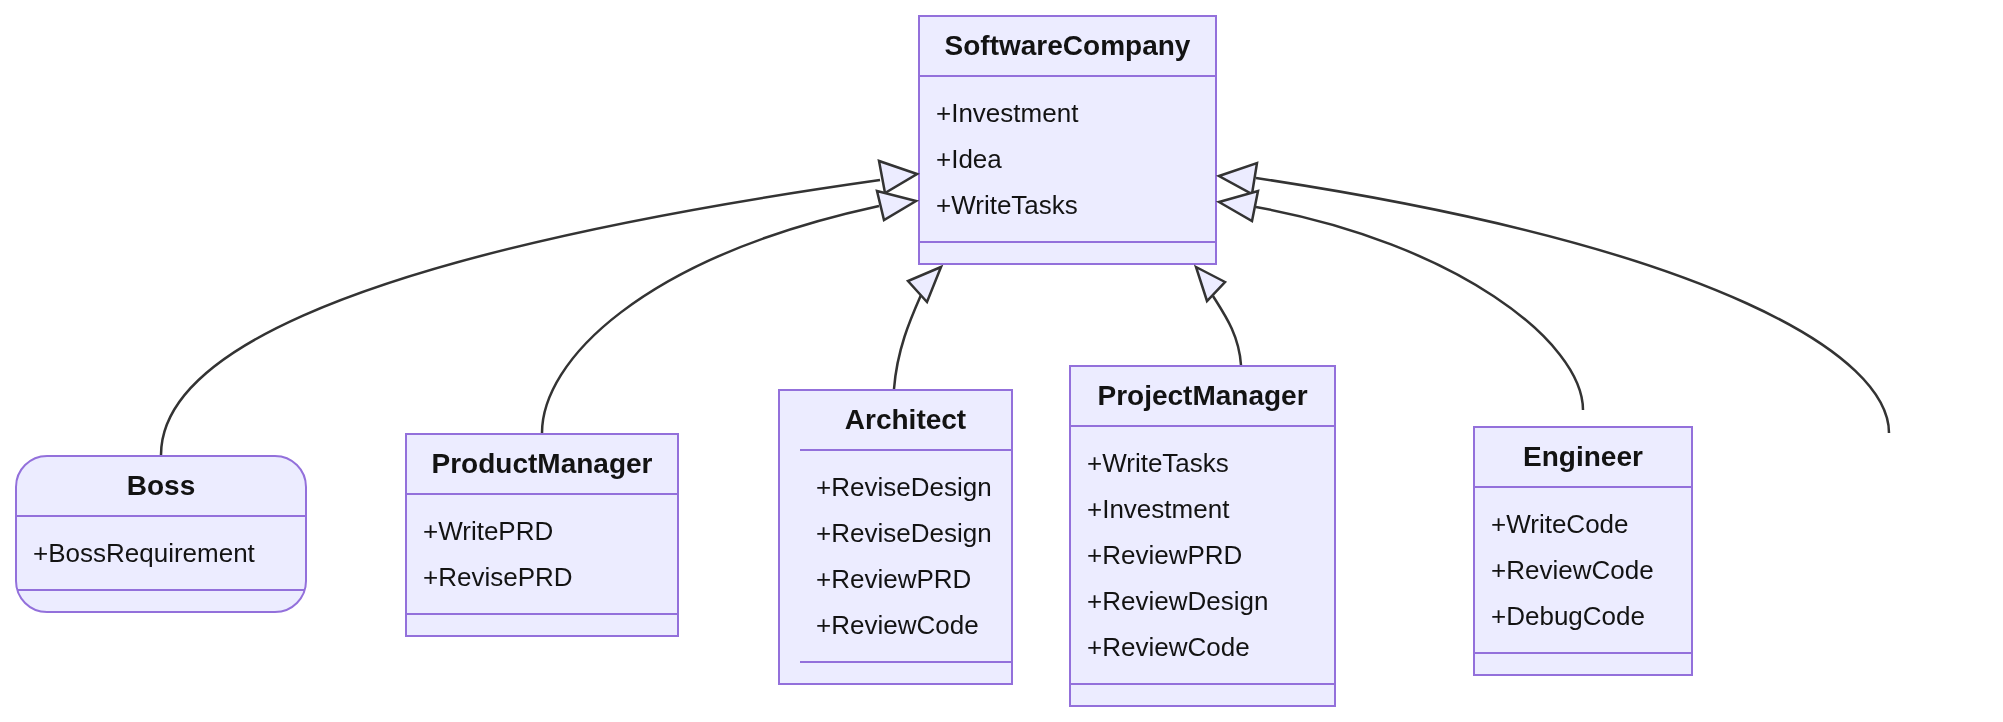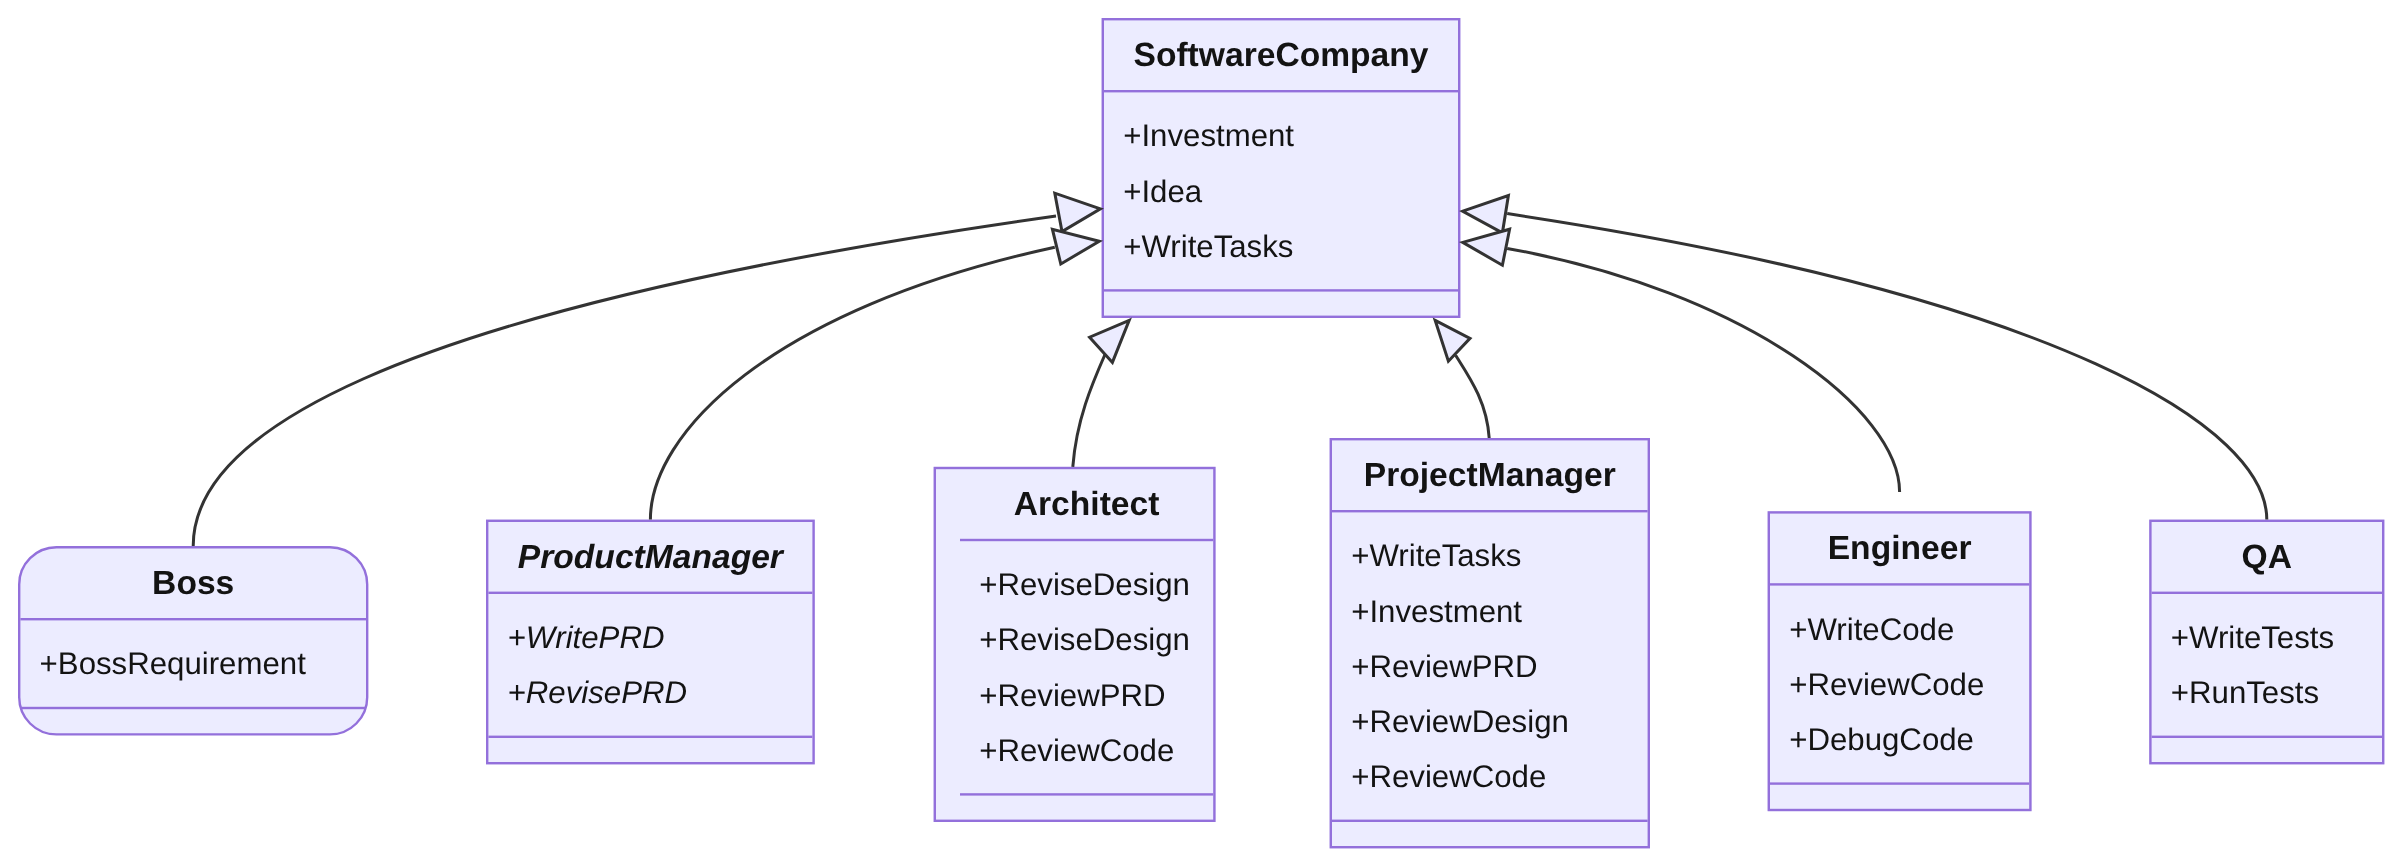--- a/index.html
+++ b/index.html
@@ -53,23 +53,23 @@
     line-height: 46px;
     white-space: nowrap;
   }
   .class-methods {
     box-sizing: border-box;
     height: 20px;
   }
   
   #node-softwarecompany { left: 918px;  top: 15px;  width: 299px; }
   #node-boss            { left: 15px;   top: 455px; width: 292px; border-radius: 32px; }
-  #node-productmanager  { left: 405px;  top: 433px; width: 274px; font-style: italic; }
+  #node-productmanager  { left: 405px;  top: 433px; width: 274px; }
   #node-architect       { left: 778px;  top: 389px; width: 235px; padding-left: 20px; }
-  #node-projectmanager  { left: 1108px; top: 365px; width: 267px; }
+  #node-projectmanager  { left: 1069px; top: 365px; width: 267px; }
   #node-engineer        { left: 1473px; top: 410px; width: 220px; margin-top: 16px; }
   #node-qa              { left: 1791px; top: 433px; width: 196px; }
 </style>
 </head>
 <body>
 
 <div class="canvas">
 
   <svg class="edges-layer" viewBox="0 0 2003 722" xmlns="http://www.w3.org/2000/svg">
     <g fill="none" stroke="#333333" stroke-width="2.5">
@@ -143,22 +143,14 @@
   <div class="class-node" id="node-engineer">
     <div class="class-title">Engineer</div>
     <div class="class-attrs">
       <div class="class-attr">+WriteCode</div>
       <div class="class-attr">+ReviewCode</div>
       <div class="class-attr">+DebugCode</div>
     </div>
     <div class="class-methods"></div>
   </div>
 
-  <div class="class-node" id="node-qa">
-    <div class="class-title">QA</div>
-    <div class="class-attrs">
-      <div class="class-attr">+WriteTests</div>
-      <div class="class-attr">+RunTests</div>
-    </div>
-    <div class="class-methods"></div>
-  </div>
 
 </div>
 
 </body></html>

